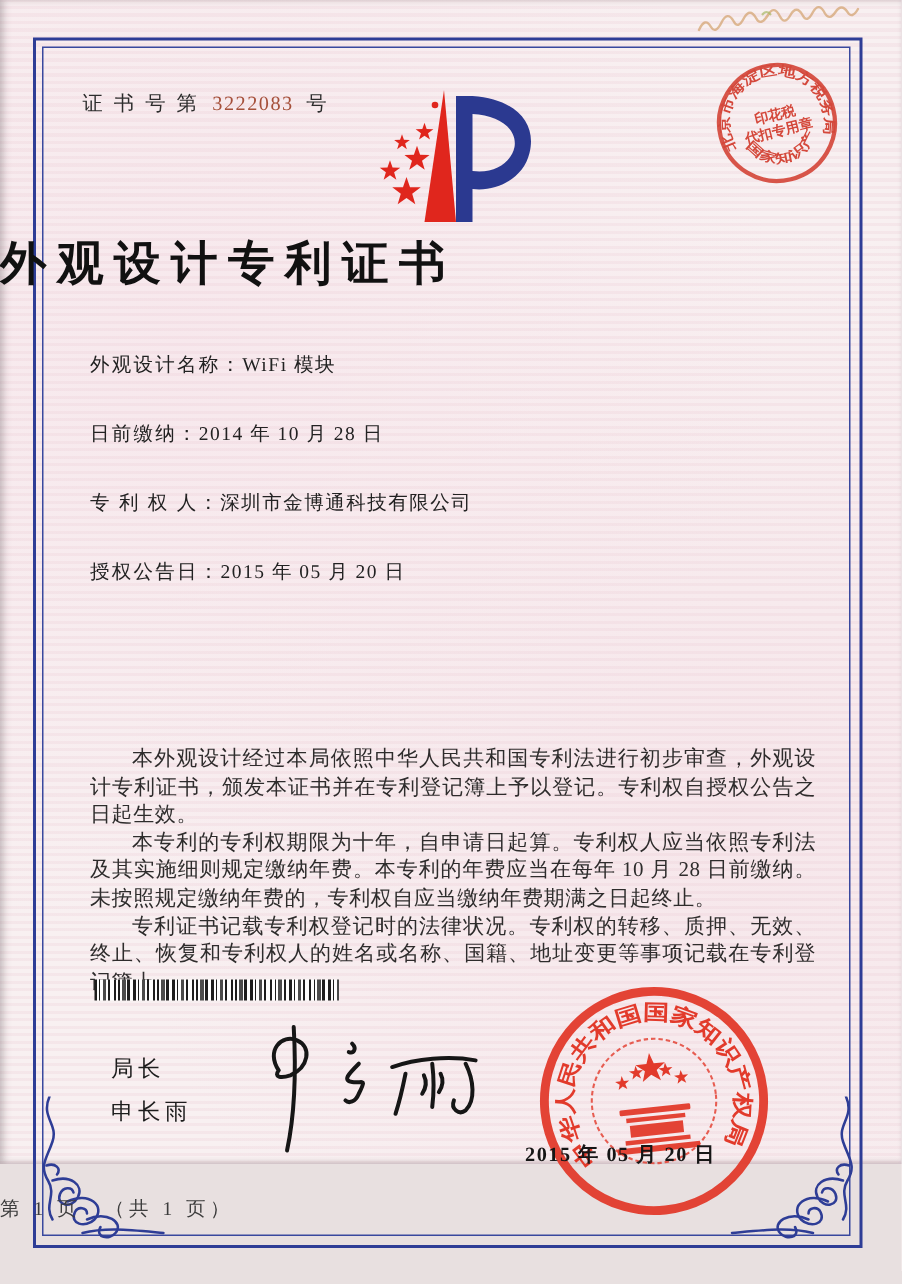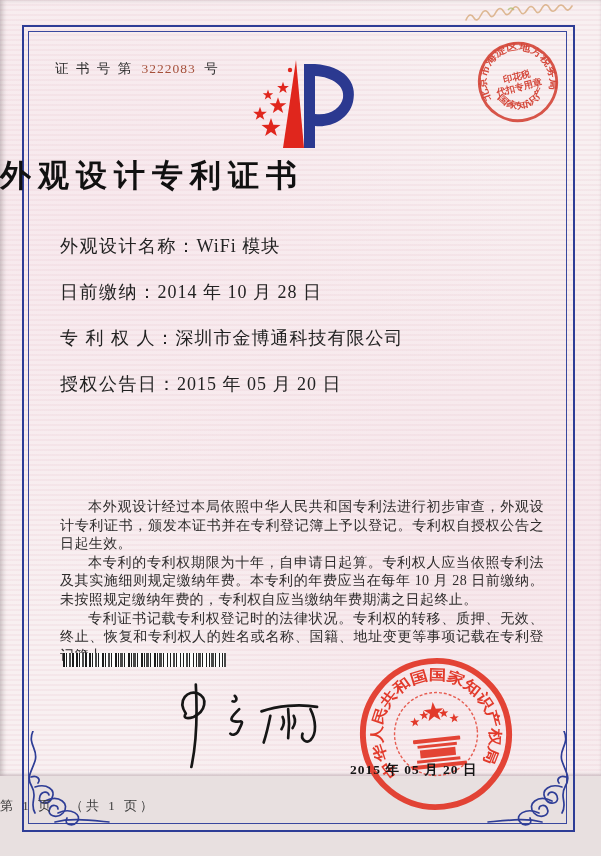--- a/index.html
+++ b/index.html
@@ -32,21 +32,21 @@
   .cert-no .num{color:#a5503a;letter-spacing:1px;padding:0 3px;}
   .hand-note{position:absolute;left:462px;top:2px;width:134px;height:28px;opacity:.85;}
   .tax-stamp{position:absolute;left:476px;top:40px;width:84px;height:84px;transform:rotate(-14deg);}
   .logo{position:absolute;left:238px;top:58px;width:126px;height:96px;}
   .title{
     position:absolute;left:0;top:155px;width:601px;text-align:left;
     font-size:31px;font-weight:bold;letter-spacing:7px;color:#111;
     font-family:"Liberation Serif","DejaVu Serif",serif;
   }
   .fields{position:absolute;left:60px;top:234px;width:480px;}
-  .field-row{height:46px;font-size:18px;color:#222;white-space:nowrap;}
+  .field-row{height:46px;font-size:13px;color:#222;white-space:nowrap;}
   .field-row .lbl{letter-spacing:1.5px;}
   .field-row .val{letter-spacing:1px;}
   .body-text{
     position:absolute;left:60px;top:498px;width:484px;
     font-size:14px;line-height:18.6px;color:#2e2c2c;text-align:justify;
     letter-spacing:0.4px;
   }
   .body-text p{margin:0;text-indent:2em;}
   .barcode{
     position:absolute;left:63px;top:653px;width:163px;height:14px;
@@ -164,20 +164,24 @@
   </div>
 
   <div class="body-text">
     <p>本外观设计经过本局依照中华人民共和国专利法进行初步审查，外观设计专利证书，颁发本证书并在专利登记簿上予以登记。专利权自授权公告之日起生效。</p>
     <p>本专利的专利权期限为十年，自申请日起算。专利权人应当依照专利法及其实施细则规定缴纳年费。本专利的年费应当在每年 10 月 28 日前缴纳。未按照规定缴纳年费的，专利权自应当缴纳年费期满之日起终止。</p>
     <p>专利证书记载专利权登记时的法律状况。专利权的转移、质押、无效、终止、恢复和专利权人的姓名或名称、国籍、地址变更等事项记载在专利登记簿上。</p>
   </div>
 
   <div class="barcode"></div>
 
+  <div class="signer">
+    <div>局长</div>
+    <div>申长雨</div>
+  </div>
 
   <svg class="signature" viewBox="0 0 160 85">
     <g fill="none" stroke="#161616" stroke-width="2.4" stroke-linecap="round">
       <path d="M16,30 C8,18 18,8 27,12 C36,16 34,28 23,33 C17,35 13,34 16,30"></path>
       <path d="M25,4 C26,22 27,50 21,78"></path>
       <path d="M60,14 C63,17 61,20 58,19"></path>
       <path d="M64,26 C58,32 54,36 60,37 C66,38 69,34 64,44 C62,49 58,50 56,48"></path>
       <path d="M84,28 C98,23 118,21 134,24"></path>
       <path d="M92,32 C90,42 88,50 86,56"></path>
       <path d="M128,26 C133,36 134,48 128,54 C124,57 119,53 121,48"></path>

